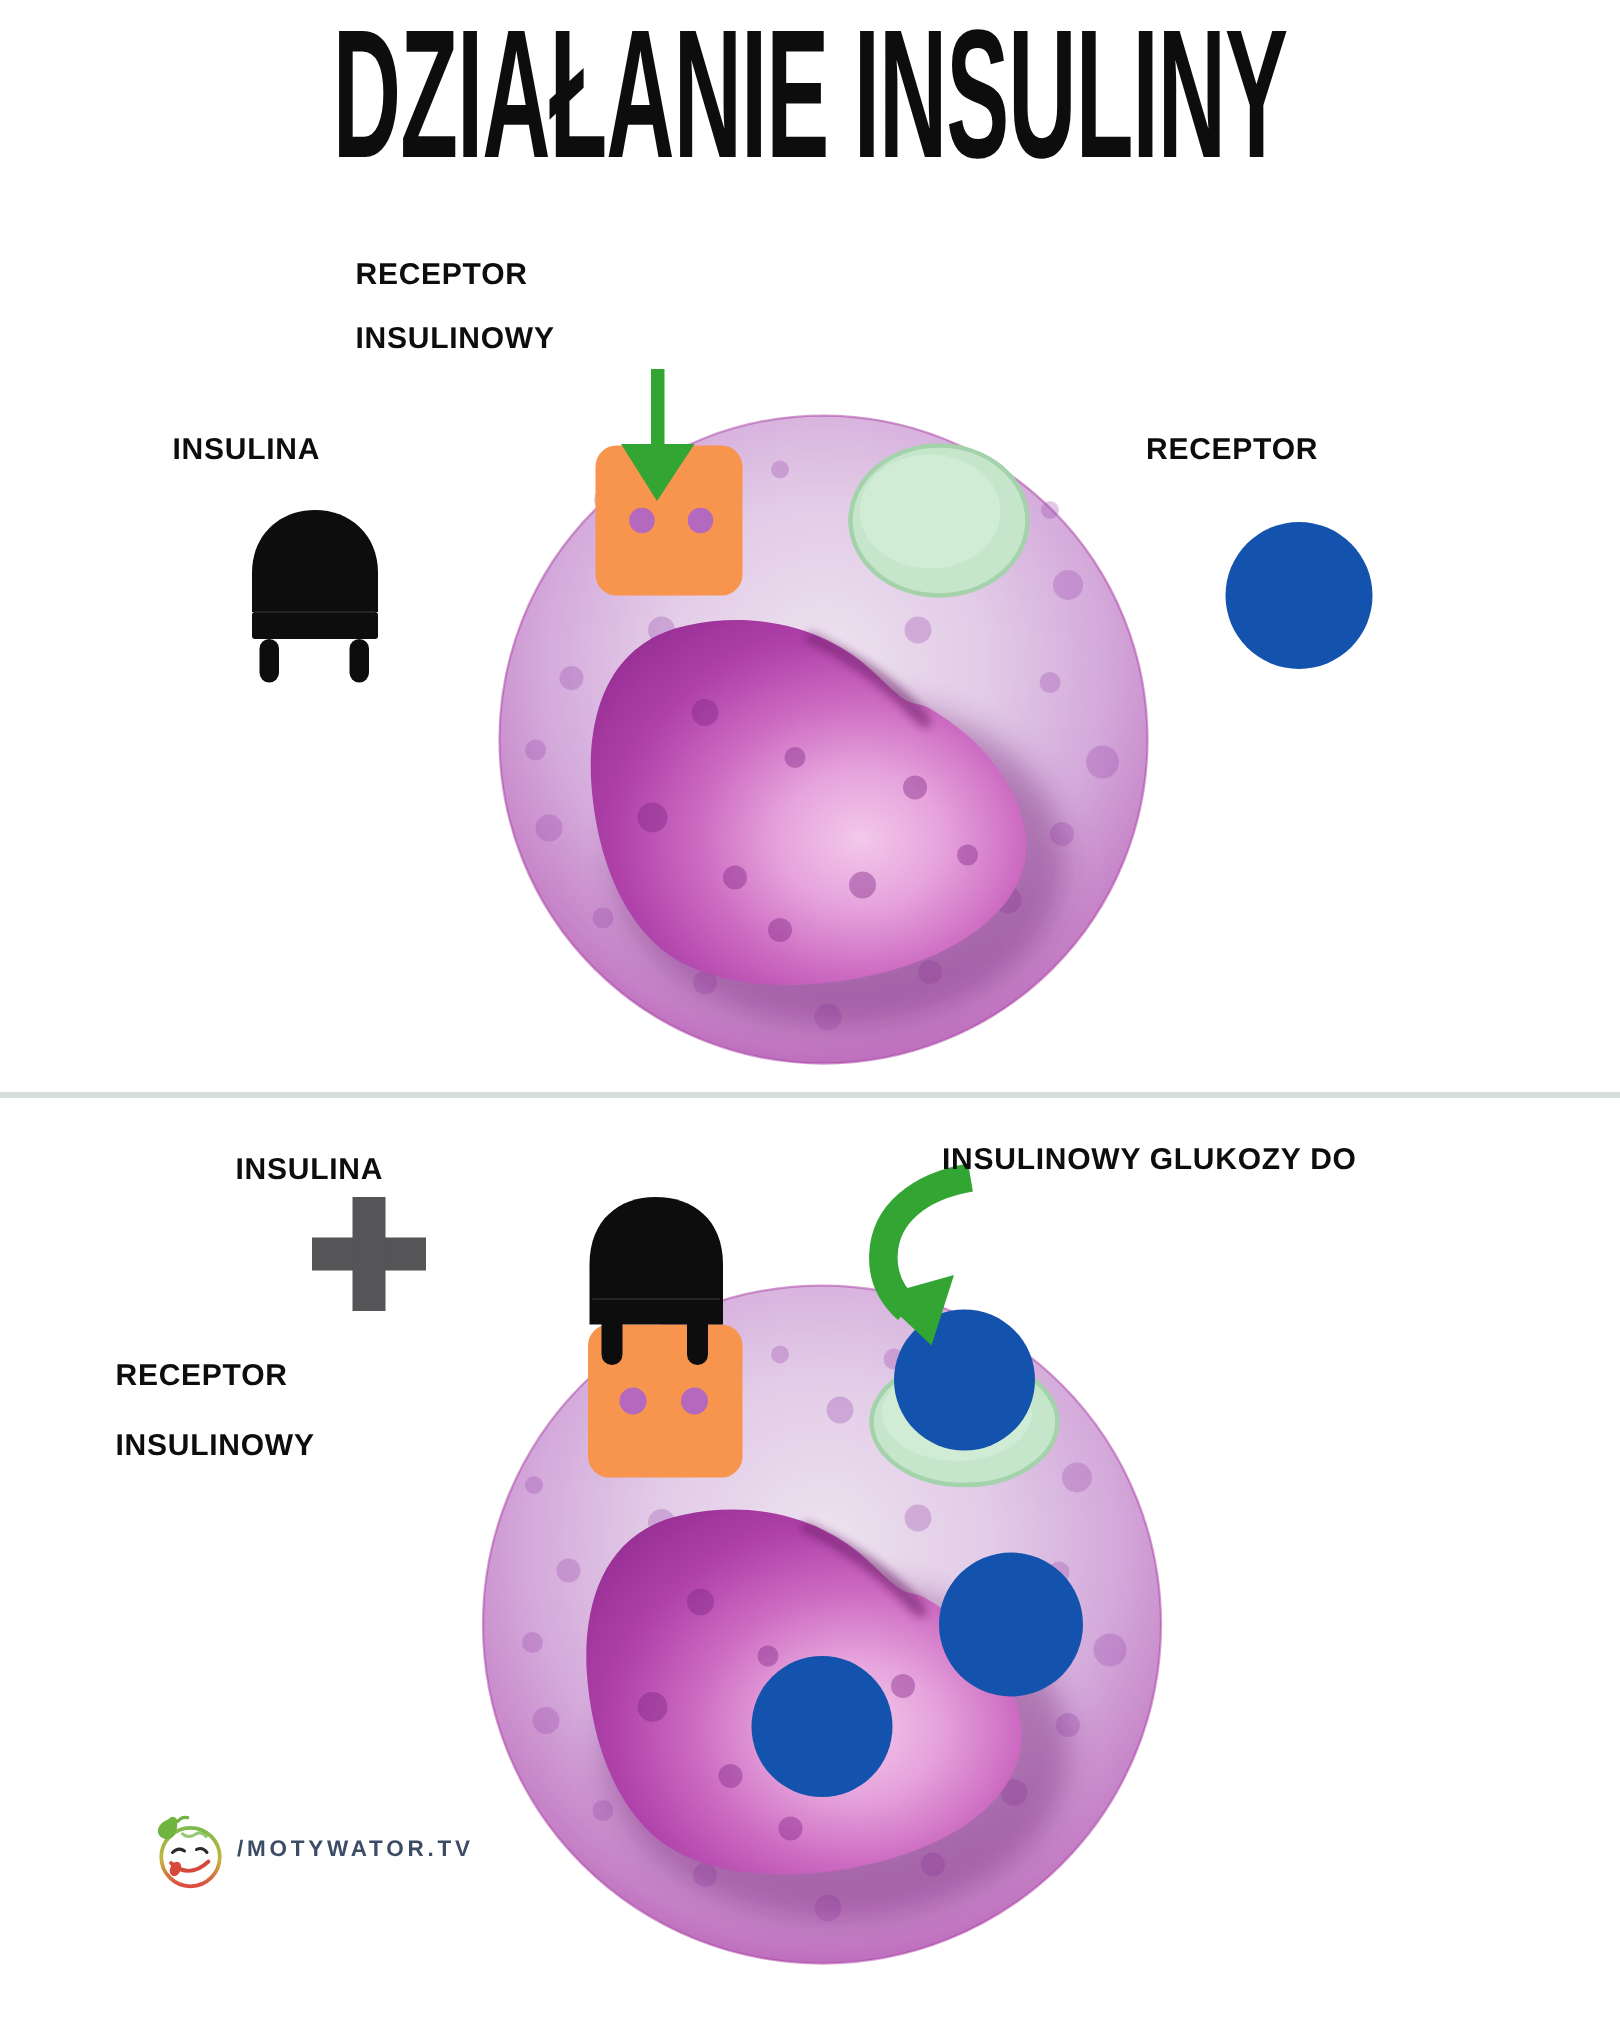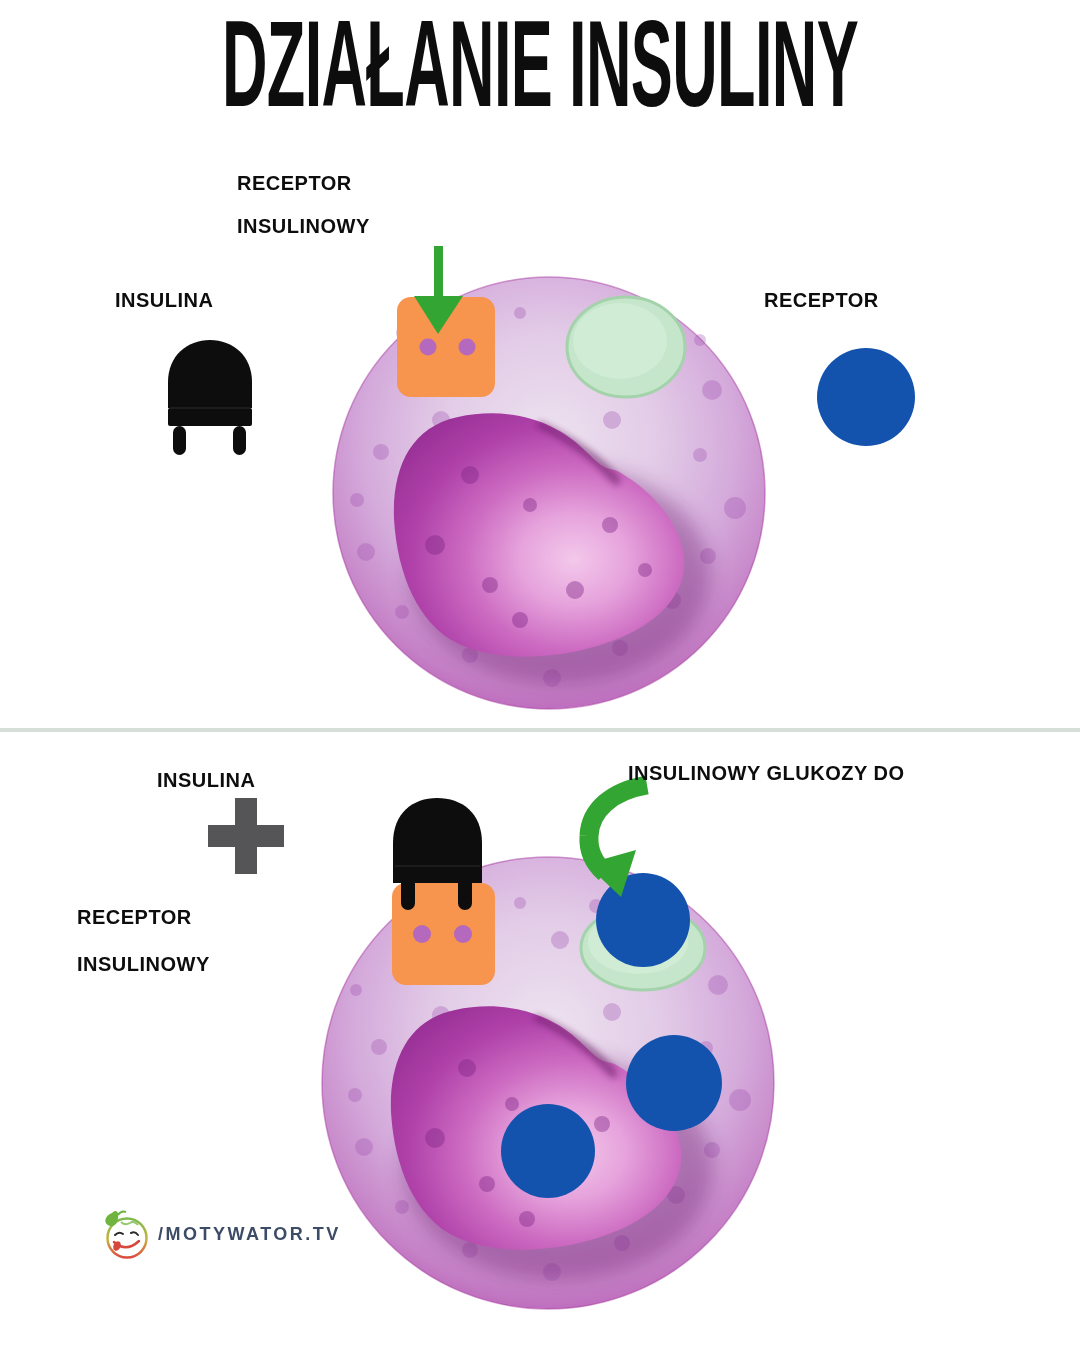--- a/index.html
+++ b/index.html
@@ -14,21 +14,21 @@
   #receptor-top{left:237px;top:162px;width:400px;line-height:43px;}
   #insulina-top{left:115px;top:278px;width:200px;}
   #glukoza-top{left:764px;top:278px;width:200px;}
   #insulina-bottom{left:157px;top:758px;width:200px;}
   #receptor-bottom{left:77px;top:894px;width:300px;line-height:47px;}
   #transport-label{left:628px;top:753px;width:450px;line-height:41px;}
   .divider{position:absolute;left:0;top:728px;width:1080px;height:4px;background:#D6DFD9;}
   .panel-svg{position:absolute;left:0;}
   #svg-top{top:0;}
   #svg-bottom{top:740px;}
-  .brand{position:absolute;left:158px;top:1224px;font-size:18px;font-weight:700;
+  .brand{position:absolute;left:158px;top:1224px;font-size:15px;font-weight:700;
          letter-spacing:2.5px;color:#3D4C66;white-space:nowrap;}
   #brand-logo{position:absolute;left:100px;top:1208px;}
 </style>
 </head>
 <body>
 
 <div id="stage">
 
   <div class="title">DZIAŁANIE INSULINY</div>
 

